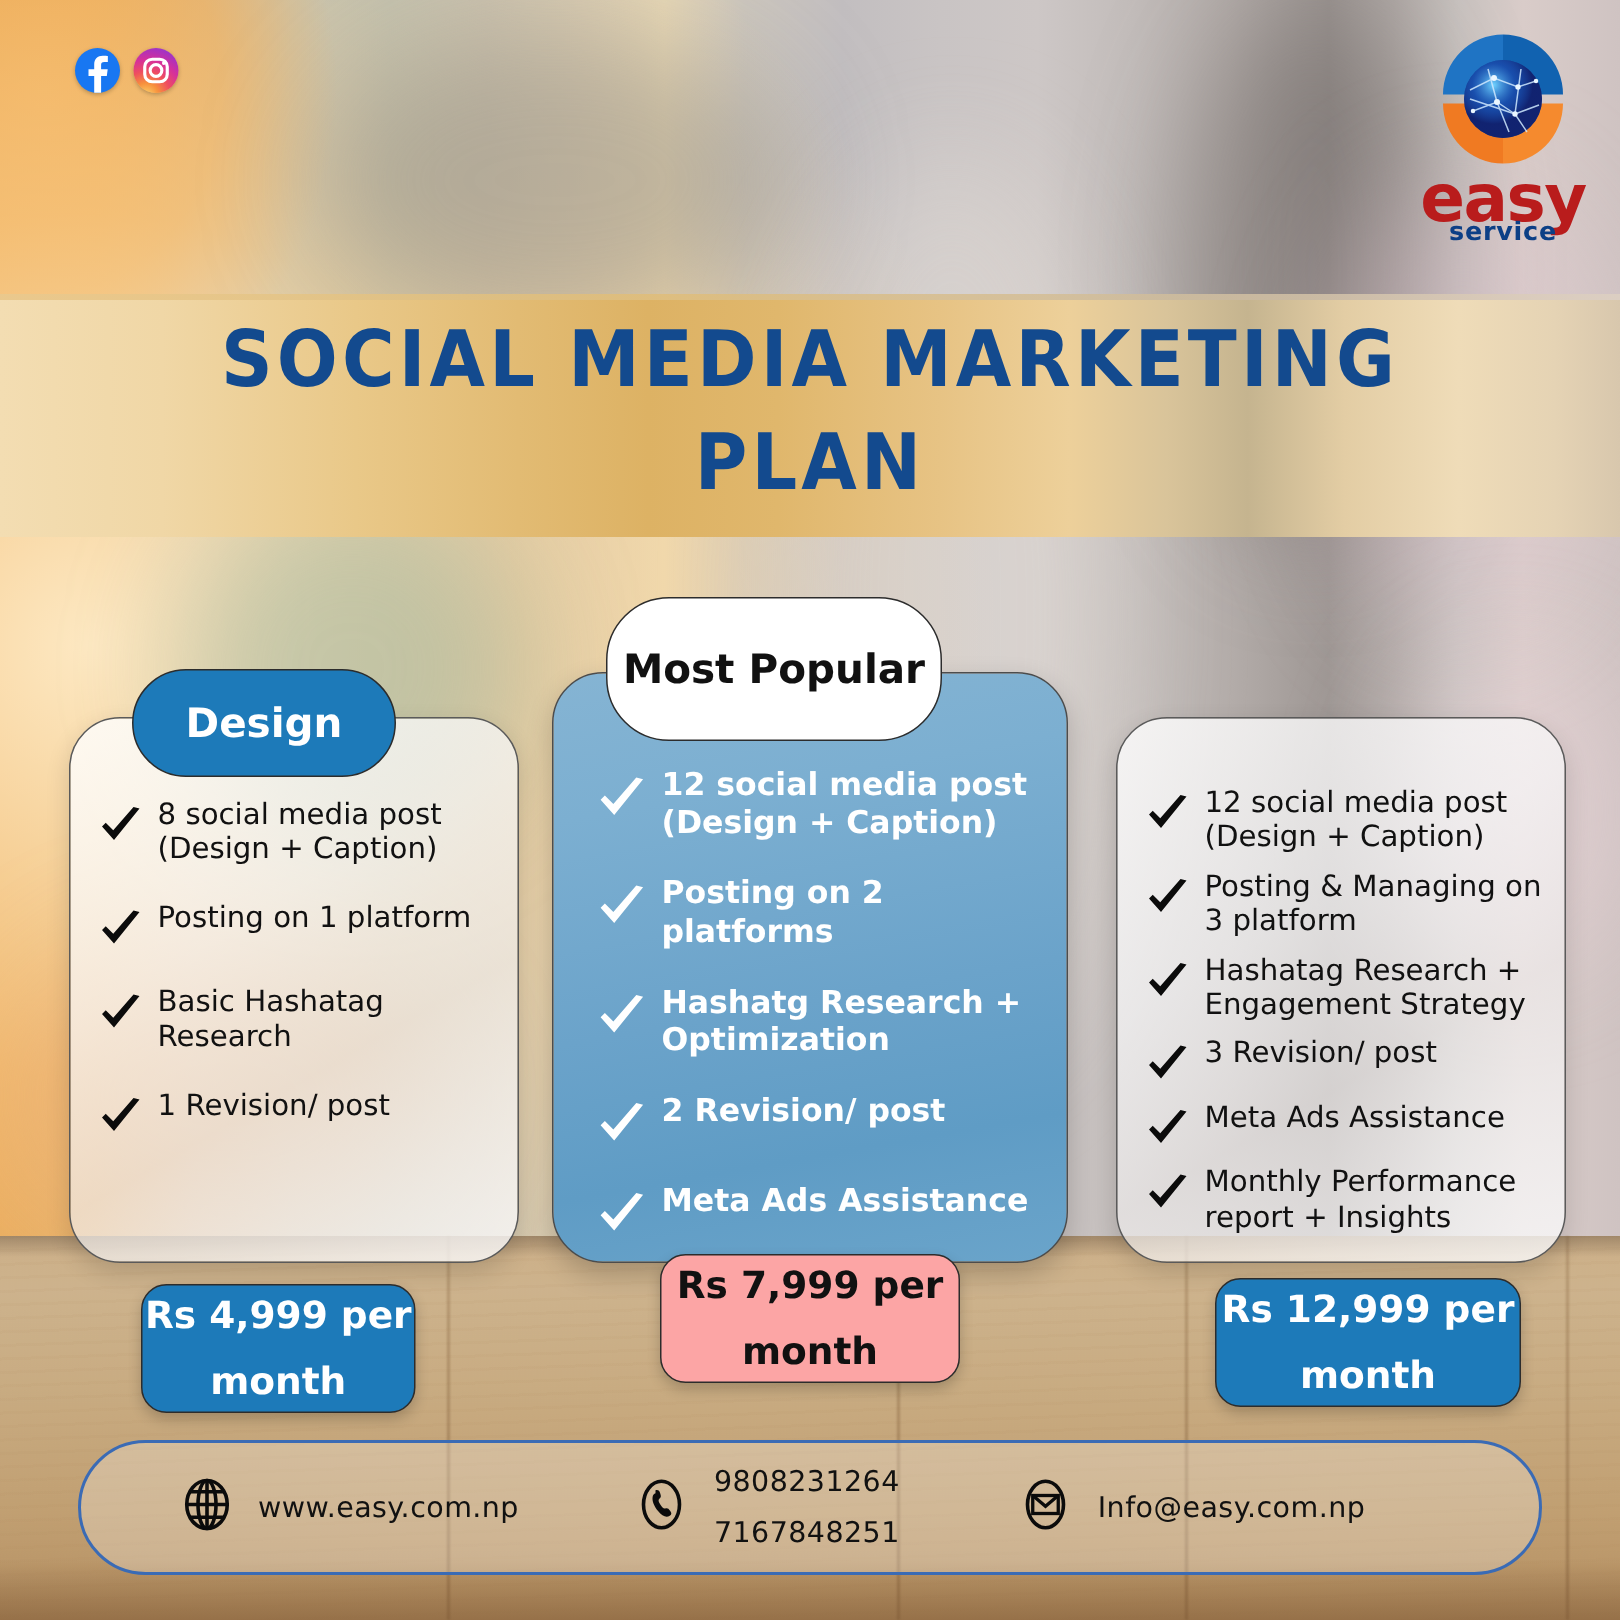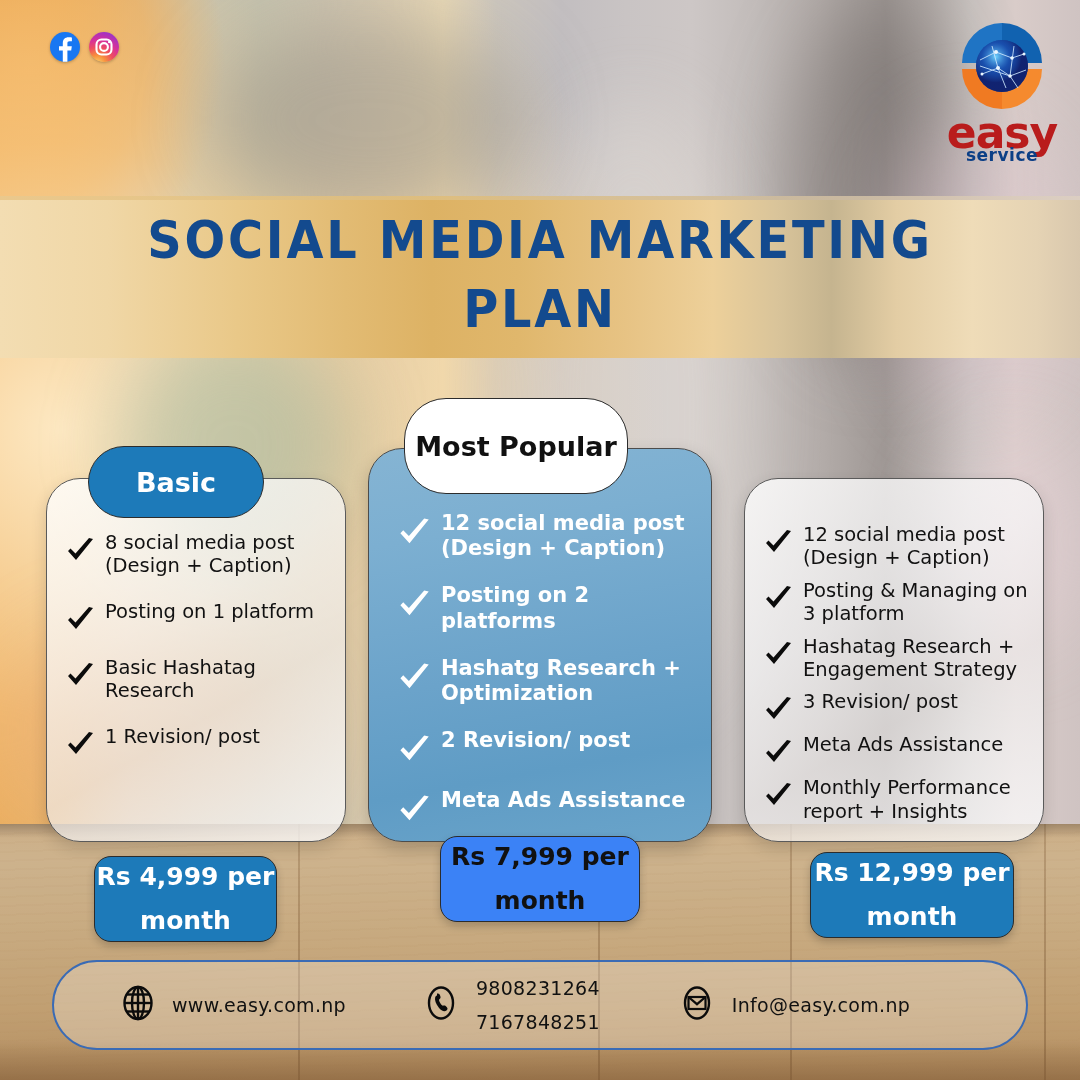--- a/index.html
+++ b/index.html
@@ -123,21 +123,21 @@
   #card-popular .chk{width:34px;height:34px;}
 
   
   .price{
     position:absolute;border:1.6px solid #2c2c2c;border-radius:17px;
     display:flex;align-items:center;justify-content:center;text-align:center;
     font-family:"DejaVu Sans", sans-serif;font-weight:bold;font-size:25px;line-height:1.75;
     box-shadow:0 4px 9px rgba(0,0,0,.20);box-sizing:border-box;
   }
   .price-blue{background:#1d7ab9;color:#fff;}
-  .price-white{background:#3b82f6;color:#111;}
+  .price-white{background:#fca5a5;color:#111;}
   #price-basic{left:94px;top:856px;width:183px;height:86px;}
   #price-popular{left:440px;top:836px;width:200px;height:86px;}
   #price-premium{left:810px;top:852px;width:204px;height:86px;}
 
   
   #footer{
     position:absolute;left:52px;top:960px;width:976px;height:90px;
     border:2.4px solid #3a6bb5;border-radius:45px;box-sizing:border-box;
     background:rgba(255,255,255,.26);
     display:flex;align-items:center;
@@ -330,21 +330,21 @@
       </div>
       <div class="feat">
         <span class="chk"><svg viewBox="0 0 30 30" width="30" height="30">
               <path d="M3 16 L11 25 L28 4 L24 3 L10.5 18.5 L5.5 13.5 Z" fill="#0b0b0b"></path>
             </svg></span>
         <span class="feat-txt">Monthly Performance report + Insights</span>
       </div>
     </div>
   </div>
 
-  <div class="pill pill-blue" id="pill-basic">Basic</div>
+  <div class="pill pill-blue" id="pill-basic">Design</div>
   <div class="pill pill-white" id="pill-popular">Most Popular</div>
 
   <div class="price price-blue" id="price-basic">Rs 4,999 per month</div>
   <div class="price price-white" id="price-popular">Rs 7,999 per month</div>
   <div class="price price-blue" id="price-premium">Rs 12,999 per month</div>
 
   <div id="footer">
     <div class="fgroup fg1">
       <span>
         <svg width="40" height="40" viewBox="0 0 40 40">

